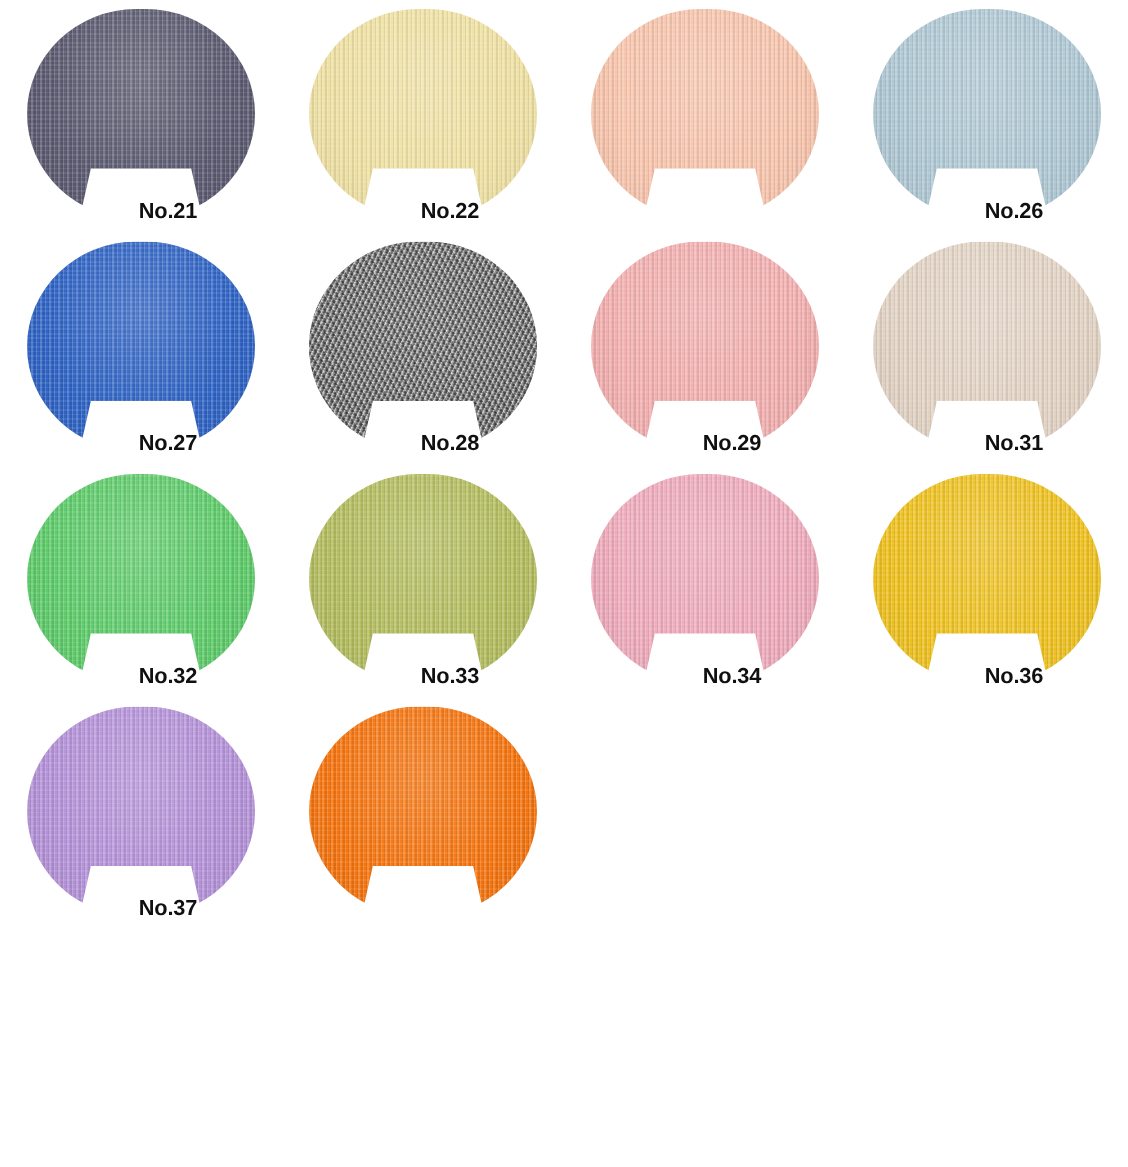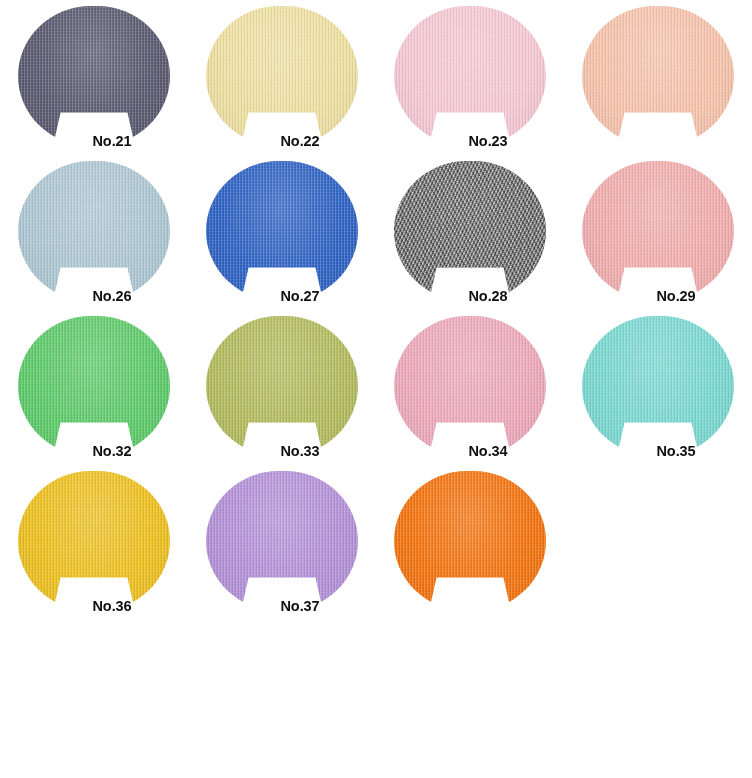--- a/index.html
+++ b/index.html
@@ -119,57 +119,53 @@
 <div id="swatch-grid">
     <div class="swatch-cell">
       <div class="swatch-disc" style="background-color: rgb(91, 90, 112);"></div>
       <div class="swatch-label">No.21</div>
     </div>
     <div class="swatch-cell">
       <div class="swatch-disc" style="background-color: rgb(239, 225, 163);"></div>
       <div class="swatch-label">No.22</div>
     </div>
     <div class="swatch-cell">
-      <div class="swatch-disc" style="background-color: rgb(246, 201, 212);"></div>
-      <div class="swatch-label">No.23</div>
-    </div>
-    <div class="swatch-cell">
       <div class="swatch-disc" style="background-color: rgb(247, 196, 172);"></div>
     </div>
     <div class="swatch-cell">
       <div class="swatch-disc" style="background-color: rgb(175, 200, 212);"></div>
       <div class="swatch-label">No.26</div>
     </div>
     <div class="swatch-cell">
       <div class="swatch-disc" style="background-color: rgb(47, 99, 196);"></div>
       <div class="swatch-label">No.27</div>
     </div>
     <div class="swatch-cell">
       <div class="swatch-disc heather" style="background-color: rgb(138, 138, 140);"></div>
       <div class="swatch-label">No.28</div>
     </div>
     <div class="swatch-cell">
       <div class="swatch-disc" style="background-color: rgb(242, 174, 174);"></div>
       <div class="swatch-label">No.29</div>
     </div>
     <div class="swatch-cell">
+      <div class="swatch-disc" style="background-color: rgb(226, 211, 196);"></div>
+      <div class="swatch-label">No.31</div>
+    </div>
+    <div class="swatch-cell">
       <div class="swatch-disc" style="background-color: rgb(94, 203, 106);"></div>
       <div class="swatch-label">No.32</div>
     </div>
     <div class="swatch-cell">
       <div class="swatch-disc" style="background-color: rgb(179, 188, 94);"></div>
       <div class="swatch-label">No.33</div>
     </div>
     <div class="swatch-cell">
       <div class="swatch-disc" style="background-color: rgb(238, 170, 187);"></div>
       <div class="swatch-label">No.34</div>
-    </div>
-    <div class="swatch-cell">
-      <div class="swatch-disc" style="background-color: rgb(123, 217, 210);"></div>
-      <div class="swatch-label">No.35</div>
     </div>
     <div class="swatch-cell">
       <div class="swatch-disc" style="background-color: rgb(238, 193, 32);"></div>
       <div class="swatch-label">No.36</div>
     </div>
     <div class="swatch-cell">
       <div class="swatch-disc" style="background-color: rgb(180, 146, 216);"></div>
       <div class="swatch-label">No.37</div>
     </div>
     <div class="swatch-cell">

